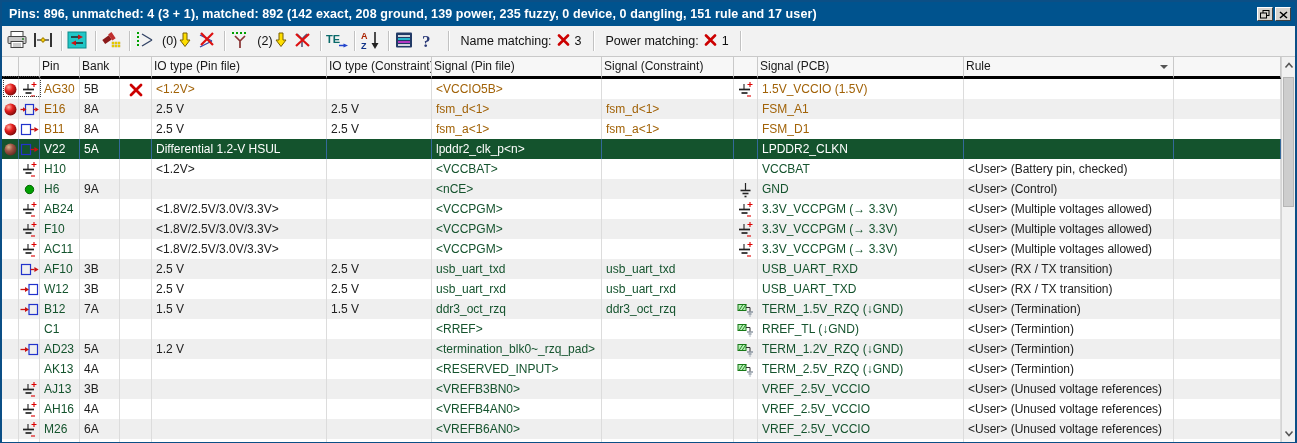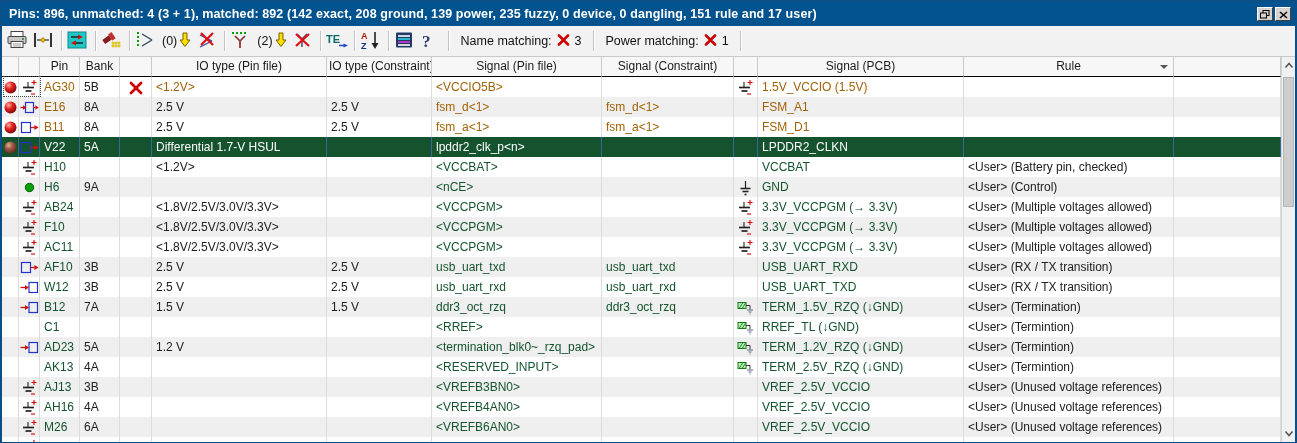--- a/index.html
+++ b/index.html
@@ -13,22 +13,22 @@
     display:flex;align-items:center;justify-content:center;padding:0;cursor:default;}
   
   .toolbar{height:30px;background:#F2F2F2;border-bottom:1px solid #C9C9C9;display:flex;align-items:center;padding-left:4px;}
   .tbtn{width:26px;height:26px;border:none;background:transparent;display:flex;align-items:center;padding:0;}
   .sep{width:1px;height:20px;background:#C2C2C2;margin:0 3px;border-right:1px solid #fff;}
   .fcount{font-size:12.5px;color:#111;margin:0 2px;}
   .matchgroup{display:flex;align-items:center;gap:5px;font-size:12.5px;color:#111;margin:12px 8px;}
   
   .tablewrap{position:relative;width:1293px;height:385px;overflow:hidden;background:#fff;}
   table{border-collapse:separate;border-spacing:0;table-layout:fixed;width:1279px;}
-  th{height:19px;line-height:19px;font-size:12px;font-weight:normal;color:#1a1a1a;text-align:center;
-     background:#F7F7F7;border-right:1px solid #C9C9C9;border-bottom:1px solid #000000;padding:0 2px;
+  th{height:19px;line-height:19px;font-size:12px;font-weight:normal;color:#1a1a1a;text-align:left;
+     background:#F7F7F7;border-right:1px solid #C9C9C9;border-bottom:3px solid #000000;padding:0 2px;
      position:relative;white-space:nowrap;overflow:hidden;}
   td{height:20px;line-height:20px;font-size:12px;padding:0 4px;border-right:1px solid #DCDCDC;
      white-space:nowrap;overflow:hidden;}
   tr.odd td{background:#FFFFFF;}
   tr.even td{background:#EFEFEF;}
   tr.selected td{background:#14532d;color:#fff !important;border-right-color:#34699A;}
   tr.selected td *{color:#fff;}
   .t-red{color:#a16207;}
   .t-olive{color:#14532d;}
   .t-black{color:#202020;}
@@ -365,21 +365,21 @@
             <td class="iconcell"><span class="cicon">
                 <svg width="19" height="13" viewBox="0 0 19 13">
                   <rect x="1.5" y="1.5" width="9" height="10" fill="none" stroke="#2233CC" stroke-width="1.2"></rect>
                   <path d="M10.5 6.5h4" stroke="#CC1111" stroke-width="1.3"></path>
                   <polygon points="18.6,6.5 14.4,4.1 14.4,8.9" fill="#CC1111"></polygon>
                 </svg>
               </span></td>
             <td class="t-white">V22</td>
             <td class="t-black">5A</td>
             <td class="iconcell"></td>
-            <td class="t-black">Differential 1.7-V HSUL</td>
+            <td class="t-black">Differential 1.2-V HSUL</td>
             <td class="t-black"></td>
             <td class="t-white">lpddr2_clk_p&lt;n&gt;</td>
             <td class="t-white"></td>
             <td class="iconcell"></td>
             <td class="t-white">LPDDR2_CLKN</td>
             <td class="t-black"></td>
             <td></td>
           </tr>
           <tr class="odd">
             <td class="iconcell"></td>

